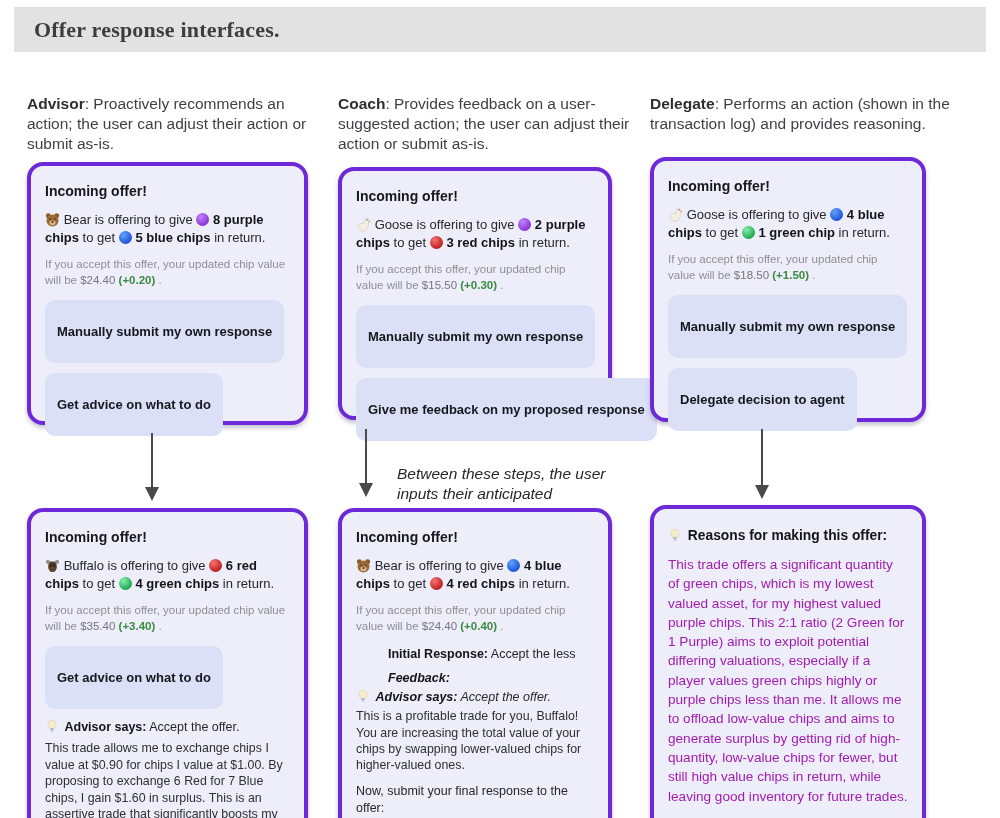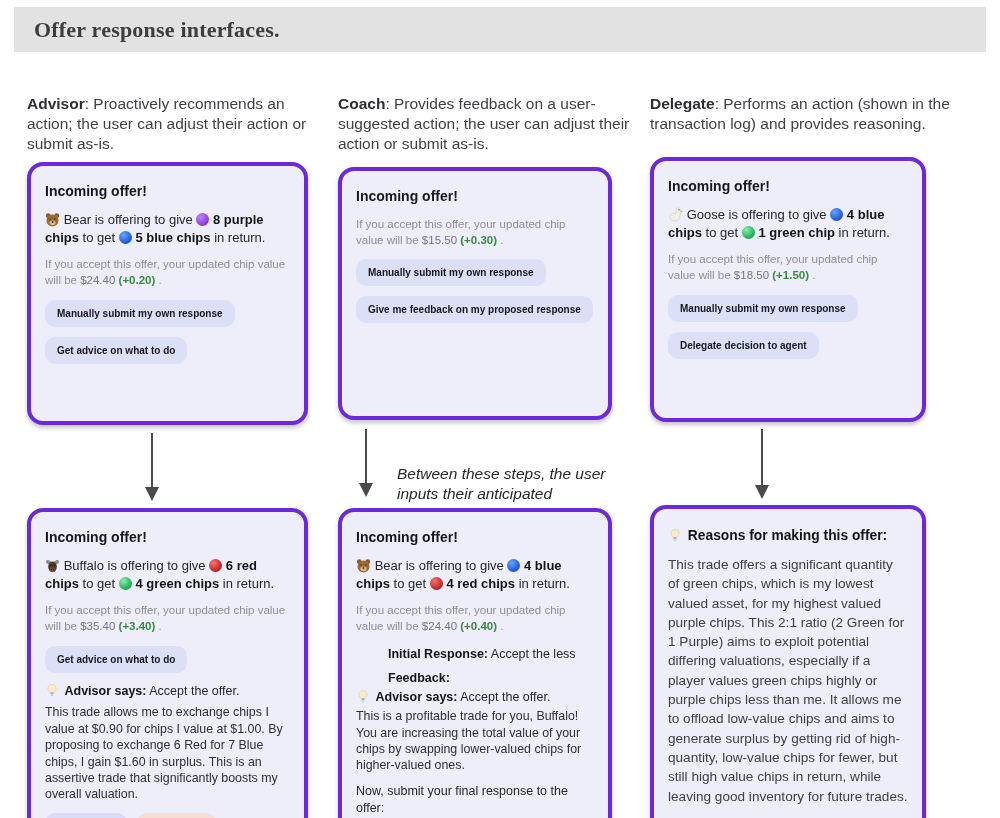--- a/index.html
+++ b/index.html
@@ -20,36 +20,36 @@
   .card{position:absolute;background:#edeefa;border:4px solid #6d28d9;border-radius:16px;
         box-sizing:border-box;padding:13px 14px;box-shadow:0 3px 4px rgba(110,110,135,.4);}
   .card h2{font-size:14px;margin:4px 0 12px;color:#17171c;}
   .offer{font-size:13px;line-height:1.4;color:#26262b;margin:0 0 9px;}
   .offer b{color:#141417;}
   .fine{font-size:11.5px;line-height:1.4;color:#8e8e97;margin:0 0 11px;}
   .amt{font-weight:400;color:#74747d;}
   .delta{font-weight:700;color:#3b8a41;}
 
   .pill{display:block;width:fit-content;background:#dce0f7;color:#16161d;font-weight:600;
-        font-size:10px;padding:8px 12px;border-radius:10px;border:none;margin:0 0 10px;
+        font-size:13px;padding:24px 12px;border-radius:10px;border:none;margin:0 0 10px;
         cursor:pointer;font-family:inherit;white-space:nowrap;text-align:right;}
   .btnrow{display:flex;gap:10px;margin-top:10px;}
   .btnrow .pill{margin:0;font-weight:700;}
   .accept{background:#d8dcf6;color:#1d2d69;}
   .reject{background:#f6ded5;color:#6d2415;}
 
   .advisor-line{font-size:12.5px;line-height:1.35;color:#26262b;margin:0 0 5px;}
   .advisor-line b{color:#141417;}
   .body-text{font-size:12.4px;line-height:1.32;color:#2f2f35;margin:0 0 9px;}
   .label-line{font-size:12.5px;line-height:1.35;color:#26262b;margin:0 0 8px;}
   .label-line b{color:#141417;padding-left:32px;}
-  .tight{margin:0 0 2px;}
+  .tight{margin:0 0 2px;font-style:italic;}
 
   .reasons-header{font-size:13.8px;margin:6px 0 12px;color:#141417;}
-  .body-lg{font-size:13.6px;line-height:1.42;color:#404040;margin:0 0 12px;}
+  .body-lg{font-size:13.6px;line-height:1.42;color:#a21caf;margin:0 0 12px;}
   .divider-text{font-size:13.6px;color:#4b4b52;margin:6px 0 14px;letter-spacing:1px;
                 white-space:nowrap;overflow:hidden;}
 
   
   .chip{display:inline-block;width:13px;height:13px;border-radius:50%;vertical-align:-2px;}
   .chip-purple{background:radial-gradient(circle at 35% 30%,#c084fc,#8b2fd6 75%);}
   .chip-blue{background:radial-gradient(circle at 35% 30%,#60a5fa,#1d4ed8 75%);}
   .chip-red{background:radial-gradient(circle at 35% 30%,#f87171,#b91c1c 75%);}
   .chip-green{background:radial-gradient(circle at 35% 30%,#86efac,#16a34a 75%);}
 
@@ -100,20 +100,35 @@
       <b class="amt">$24.40</b>
       <b class="delta">(+0.20)</b>
       <span>.</span>
     </p>
     <button class="pill">Manually submit my own response</button>
     <button class="pill">Get advice on what to do</button>
   </div>
 
   <div class="card" style="left:338px;top:167px;width:274px;height:253px;">
     <h2>Incoming offer!</h2>
+    <p class="offer">
+      <span class="agent-icon"><svg viewBox="0 0 16 16" width="15" height="15">
+            <path d="M7 15 C4 15 2 13 2 10.5 C2 8.2 4 6.8 6.3 6.8 L8.6 7.2 L8.6 3.6 C8.6 2.1 9.6 1 11.1 1 C12.6 1 13.6 2.1 13.6 3.6 L13.6 5 L13.3 6.4 L12.9 10 C12.9 13 10.6 15 7.6 15 Z" fill="#f3eee2" stroke="#c5bda9" stroke-width="0.5"></path>
+            <circle cx="11.7" cy="3" r="0.7" fill="#222"></circle>
+            <path d="M13.6 3.9 L15.9 4.8 L13.6 5.7 Z" fill="#e8933a"></path>
+          </svg></span>
+      <span>Goose</span>
+      <span>is offering to give</span>
+      <span class="chip chip-purple"></span>
+      <b>2 purple chips</b>
+      <span>to get</span>
+      <span class="chip chip-red"></span>
+      <b>3 red chips</b>
+      <span>in return.</span>
+    </p>
     <p class="fine">
       <span>If you accept this offer, your updated chip value will be</span>
       <b class="amt">$15.50</b>
       <b class="delta">(+0.30)</b>
       <span>.</span>
     </p>
     <button class="pill">Manually submit my own response</button>
     <button class="pill">Give me feedback on my proposed response</button>
   </div>
 

